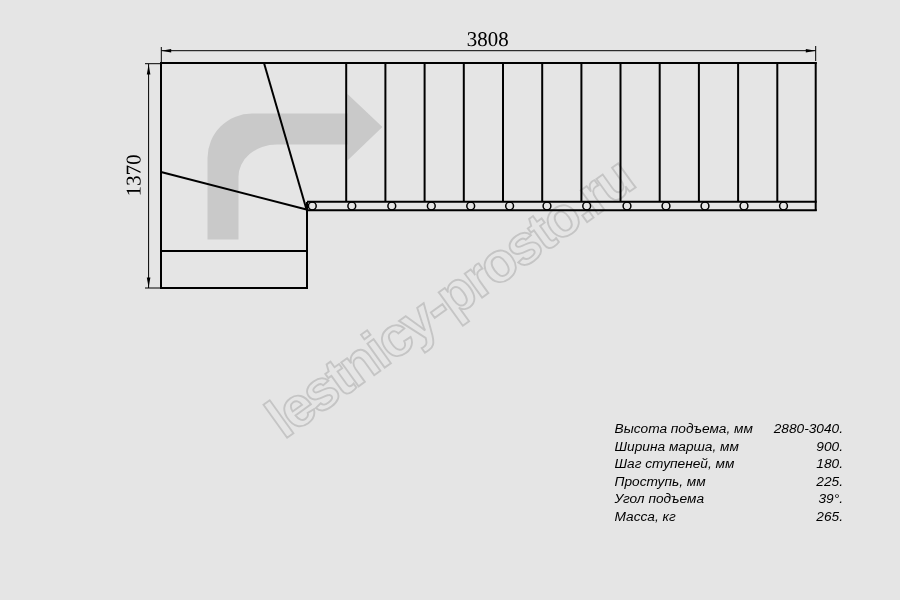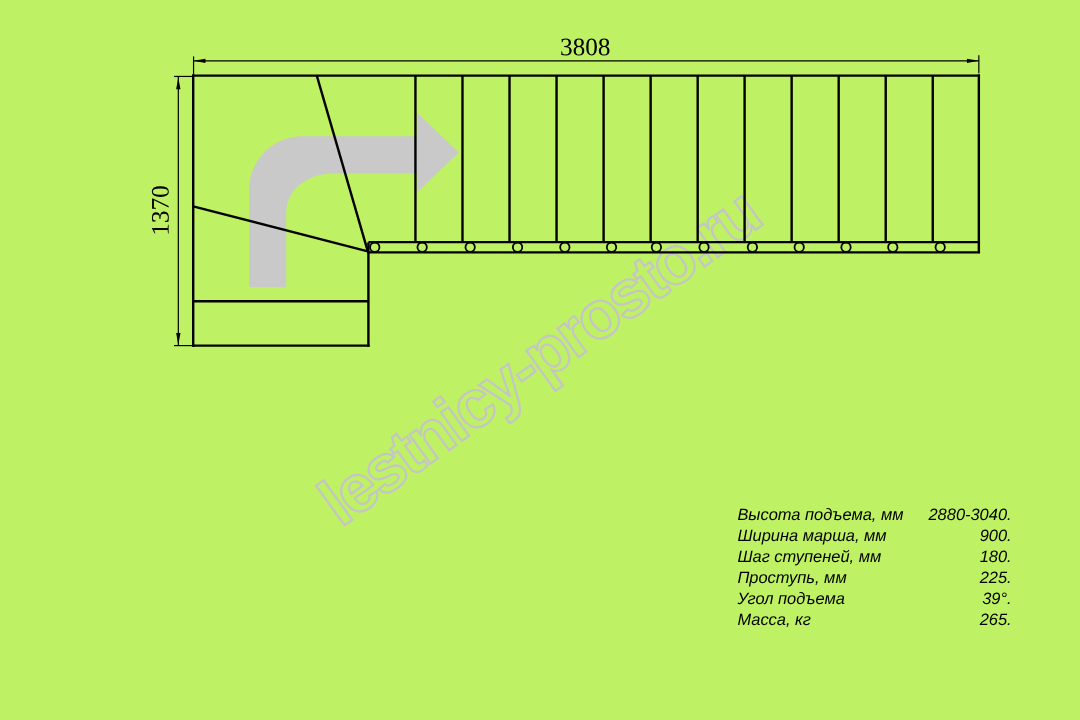--- a/index.html
+++ b/index.html
@@ -1,17 +1,17 @@
 <!DOCTYPE html>
 <html><head>
 <meta charset="utf-8">
 <title>Лестница — план</title>
 <style>
   html,body{margin:0;padding:0;background:#ffffff;}
-  #canvas{position:relative;width:900px;height:600px;background:#bef264;overflow:hidden;}
+  #canvas{position:relative;width:900px;height:600px;background:#e5e5e5;overflow:hidden;}
   text{font-family:"Liberation Sans",sans-serif;}
 </style>
 </head>
 <body>
 <div id="canvas">
 <svg width="900" height="600" viewBox="0 0 900 600">
 
   <path d="M 207.5 239.4 L 207.5 158 A 44.5 44.5 0 0 1 252 113.5 L 347.5 113.5 L 347.5 94 L 382.4 127 L 347.5 160.5 L 347.5 144.6 L 277 144.6 A 38.5 32 0 0 0 238.5 177 L 238.5 239.4 Z" fill="#c9c9c9"></path>
 
   <g transform="translate(284,440) rotate(-35.7)">

